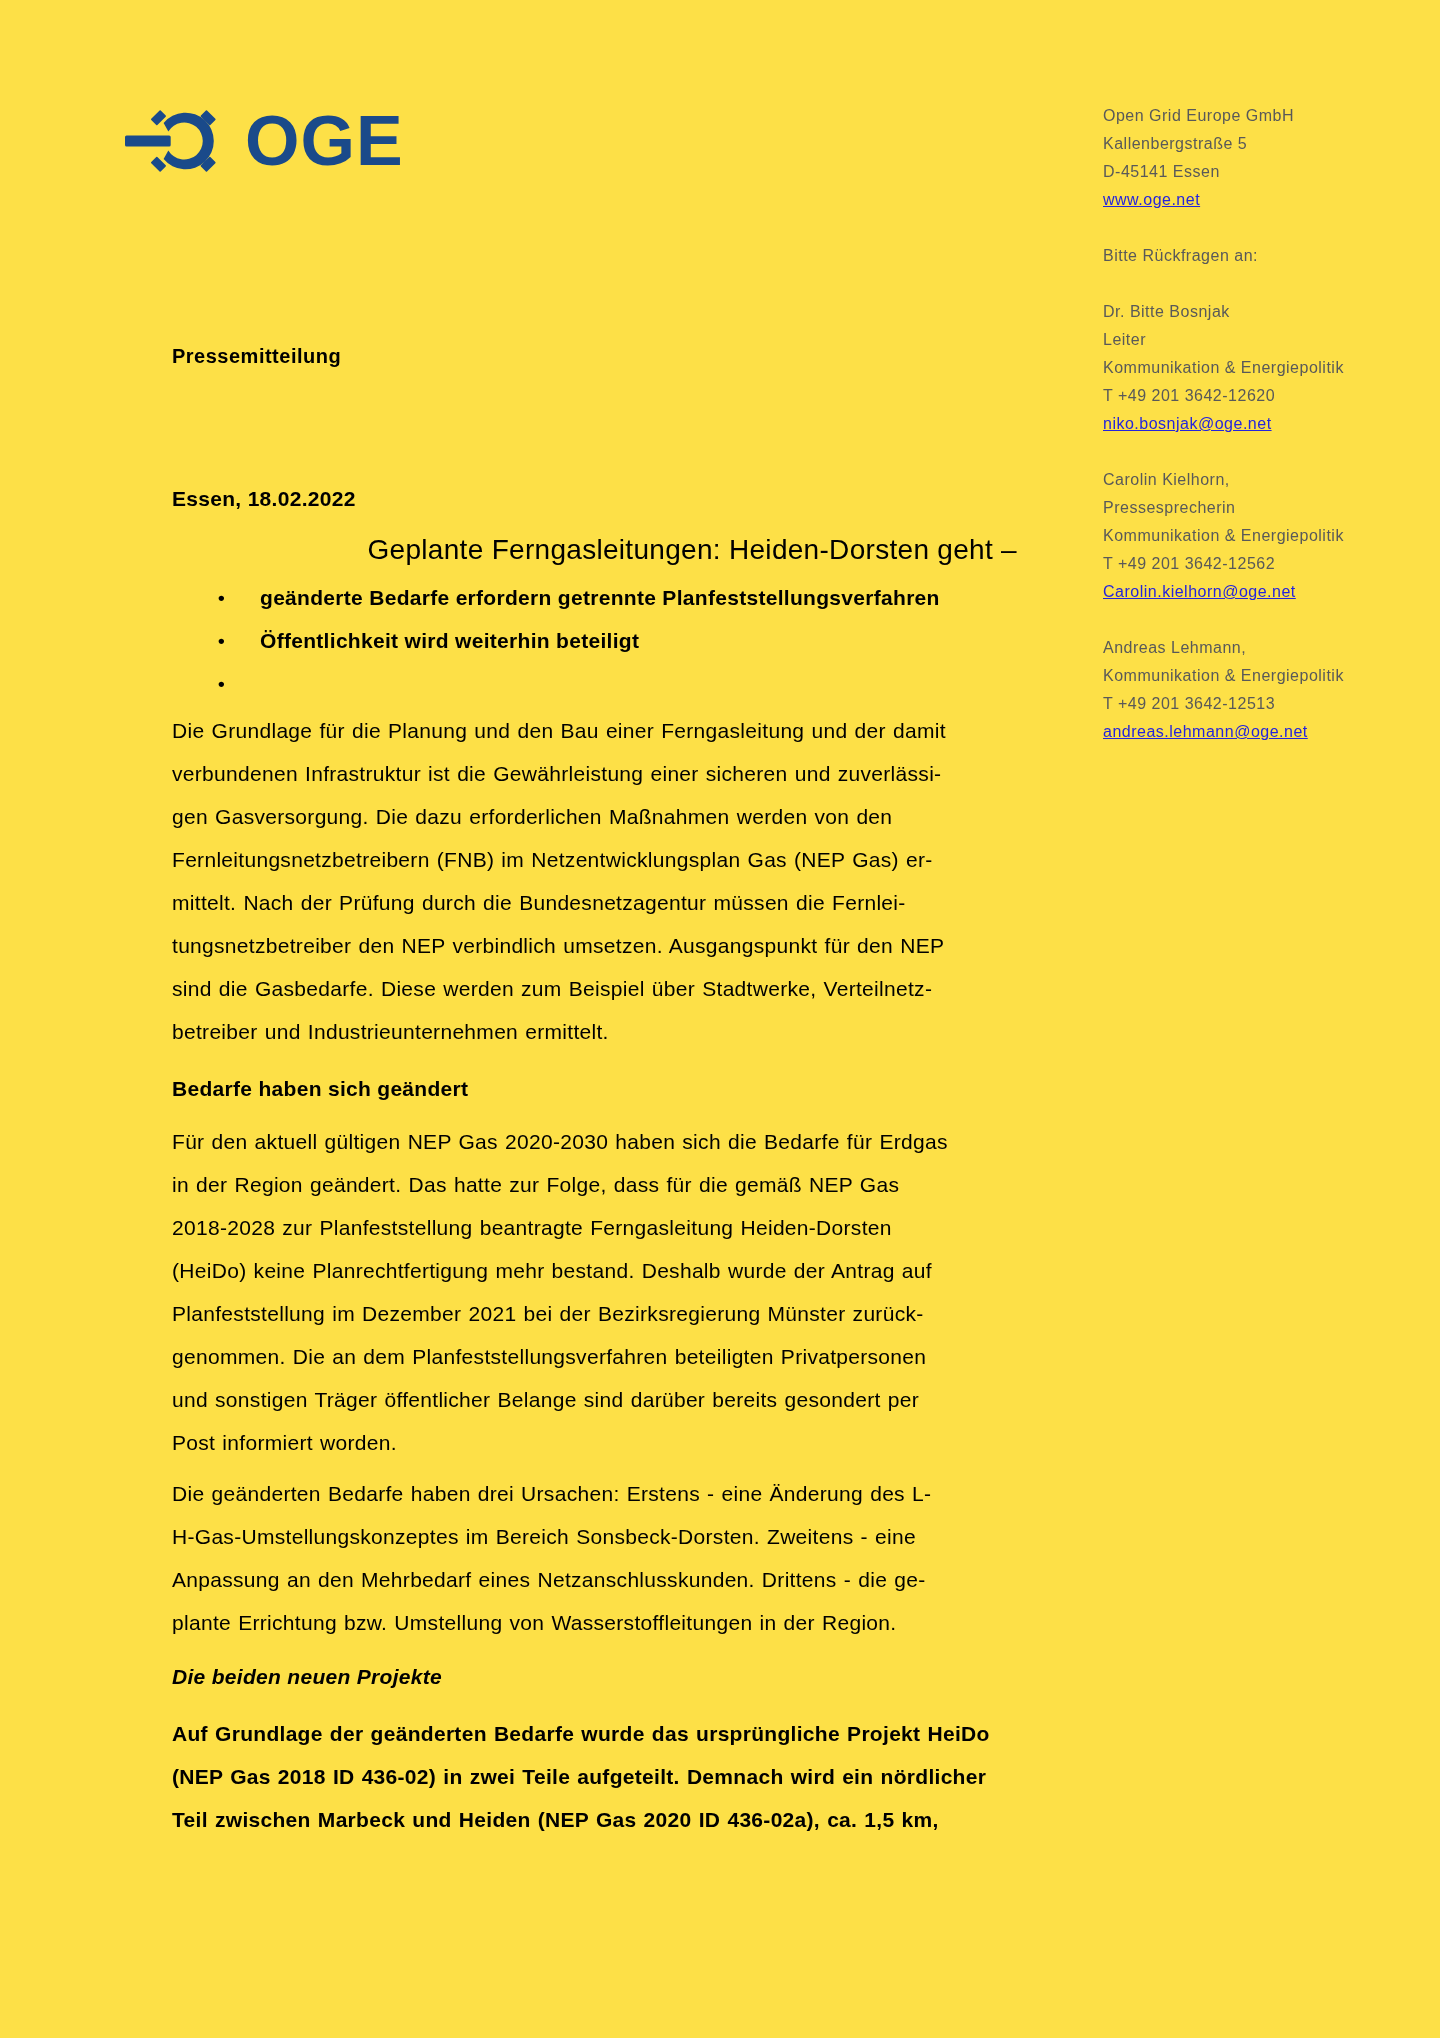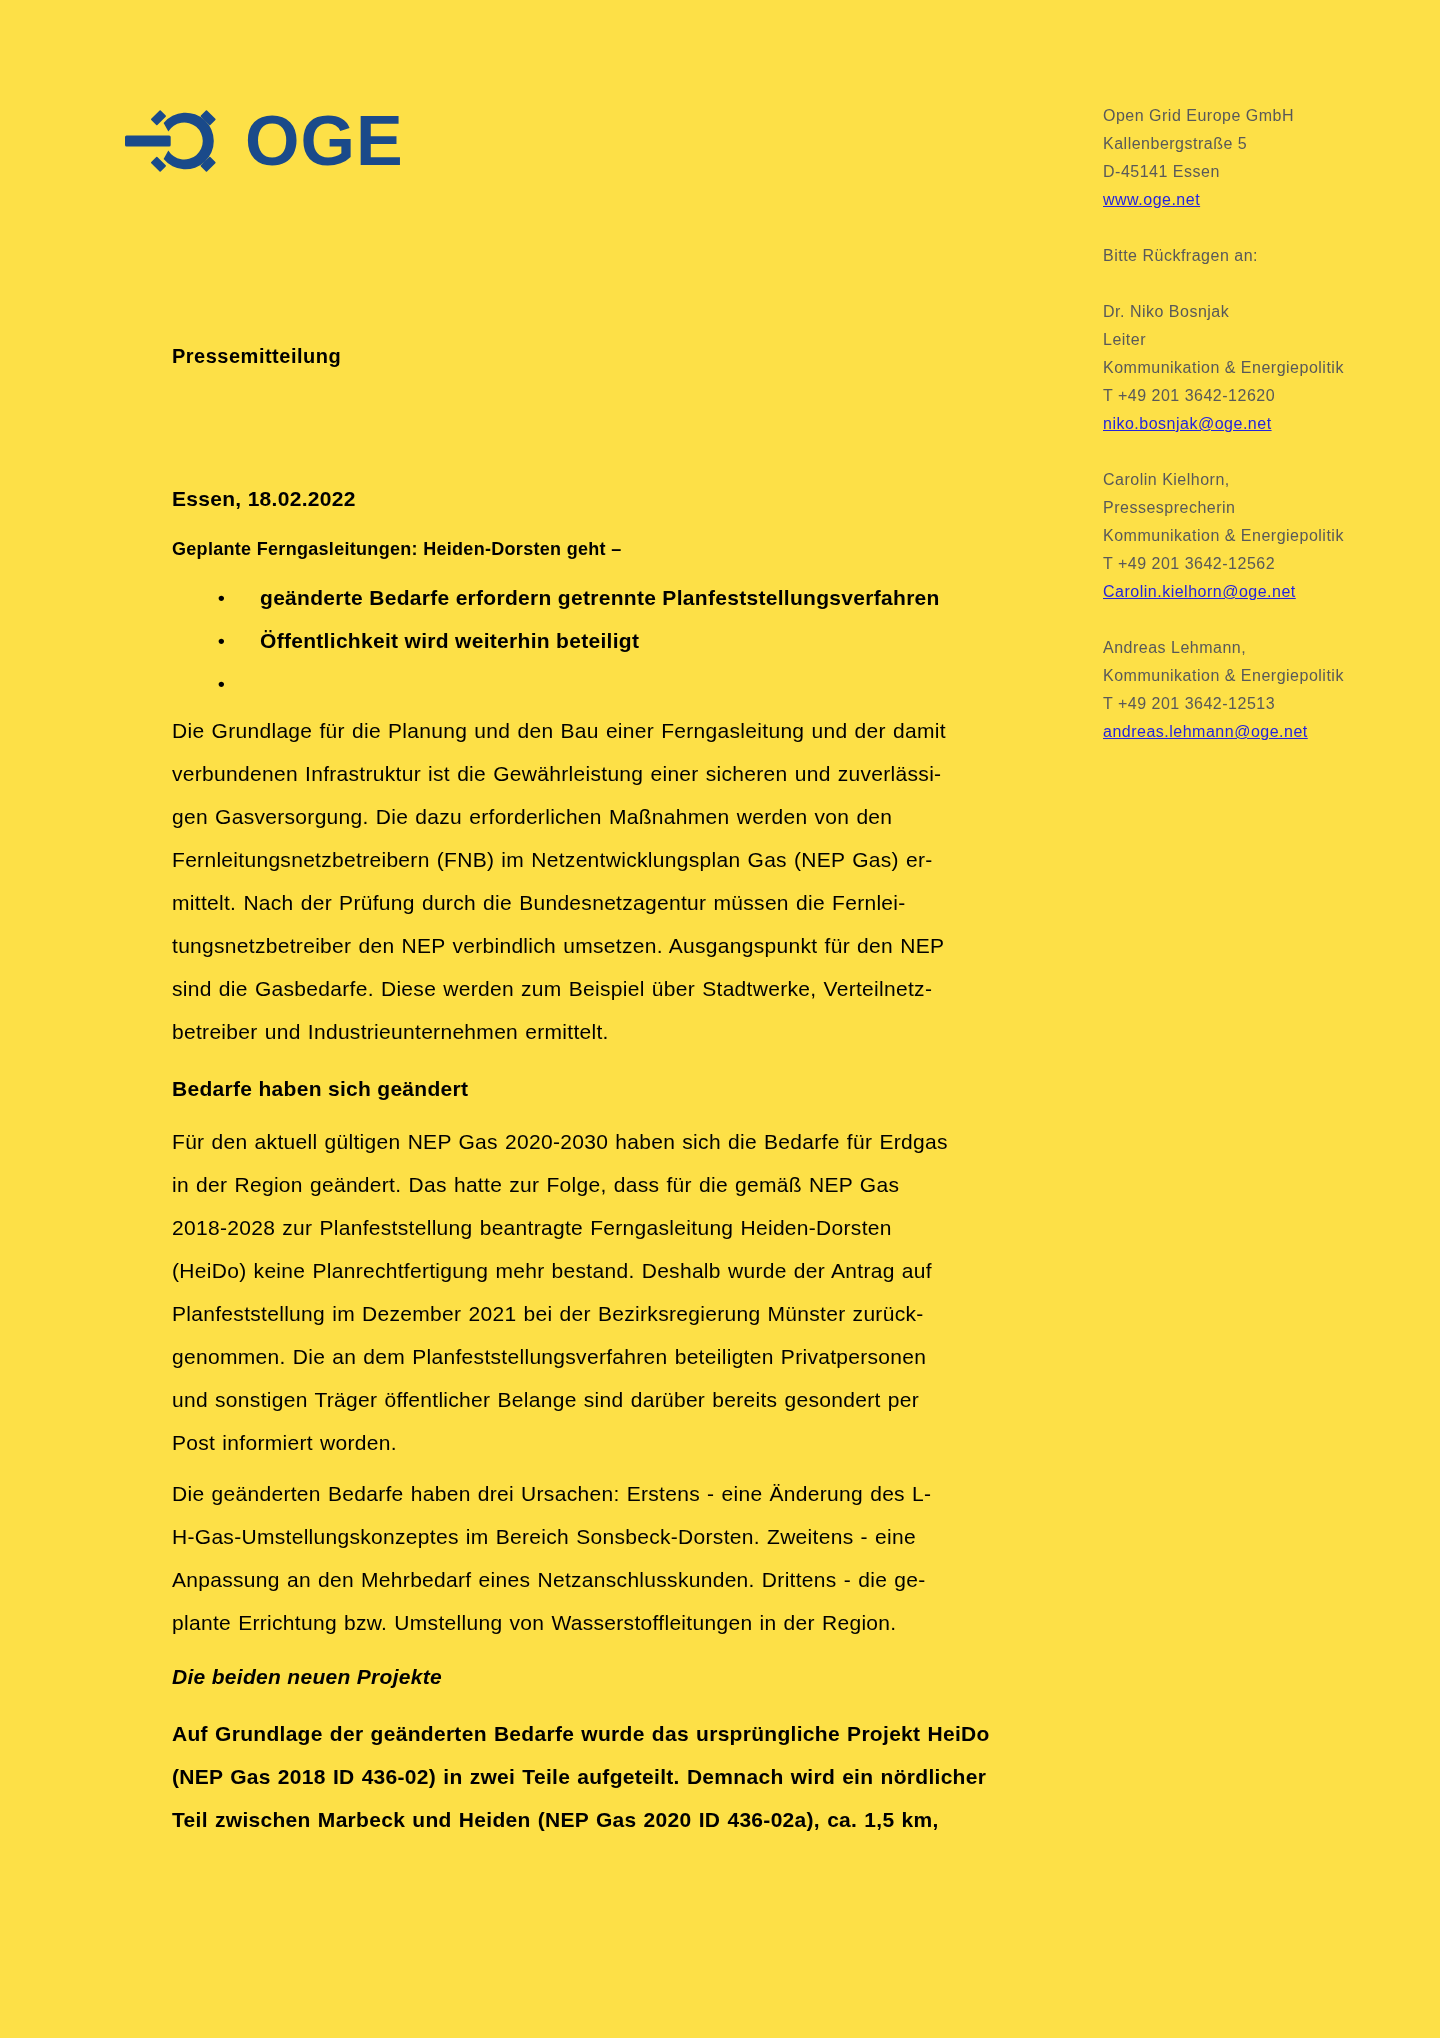--- a/index.html
+++ b/index.html
@@ -19,21 +19,21 @@
     font-size:16px; line-height:28px; color:#595959; letter-spacing:0.5px;
   }
   .sb-line { height:28px; white-space:nowrap; }
   .sb-gap { height:28px; }
   .sb-link { color:#2424dd; text-decoration:underline; cursor:pointer; }
 
   
   .main { position:absolute; left:172px; top:338px; width:845px; }
   .doc-type { font-size:20px; font-weight:bold; line-height:36px; letter-spacing:0.5px; }
   .dateline { margin-top:112px; font-size:21px; font-weight:bold; line-height:26px; letter-spacing:0.3px; }
-  .headline { margin-top:11px; font-size:18px; font-weight:bold; line-height:53px; letter-spacing:0.3px; }
+  .headline { margin-top:11px; font-size:28px; font-weight:normal; line-height:53px; letter-spacing:0.3px;text-align:right; }
   .bullets { margin-top:0; }
   .bullet { display:flex; font-size:21px; font-weight:bold; line-height:43px; letter-spacing:0.3px; }
   .bullet-dot { flex:0 0 88px; padding-left:46px; box-sizing:border-box; font-size:19px; }
   .para {
     font-size:21px; line-height:43px; letter-spacing:0.3px; word-spacing:1px;
     white-space:pre-line; margin:0;
   }
   .para-1 { margin-top:4px; }
   .subhead { font-size:21px; font-weight:bold; line-height:43px; letter-spacing:0.3px; }
   .subhead-1 { margin-top:14px; }
@@ -67,21 +67,21 @@
   <div class="sidebar">
     <div class="sb-line">Open Grid Europe GmbH</div>
     <div class="sb-line">Kallenbergstraße 5</div>
     <div class="sb-line">D-45141 Essen</div>
     <div class="sb-line"><a class="sb-link">www.oge.net</a></div>
     <div class="sb-gap"></div>
     <div class="sb-line">Bitte Rückfragen an:</div>
     <div class="sb-gap"></div>
 
     <div>
-      <div class="sb-line">Dr. Niko Bosnjak</div>
+      <div class="sb-line">Dr. Bitte Bosnjak</div>
       <div class="sb-line">Leiter</div>
       <div class="sb-line">Kommunikation &amp; Energiepolitik</div>
       <div class="sb-line">T +49 201 3642-12620</div>
       <div class="sb-line"><a class="sb-link">niko.bosnjak@oge.net</a></div>
     </div>
     <div class="sb-gap"></div>
 
     <div>
       <div class="sb-line">Carolin Kielhorn,</div>
       <div class="sb-line">Pressesprecherin</div>

